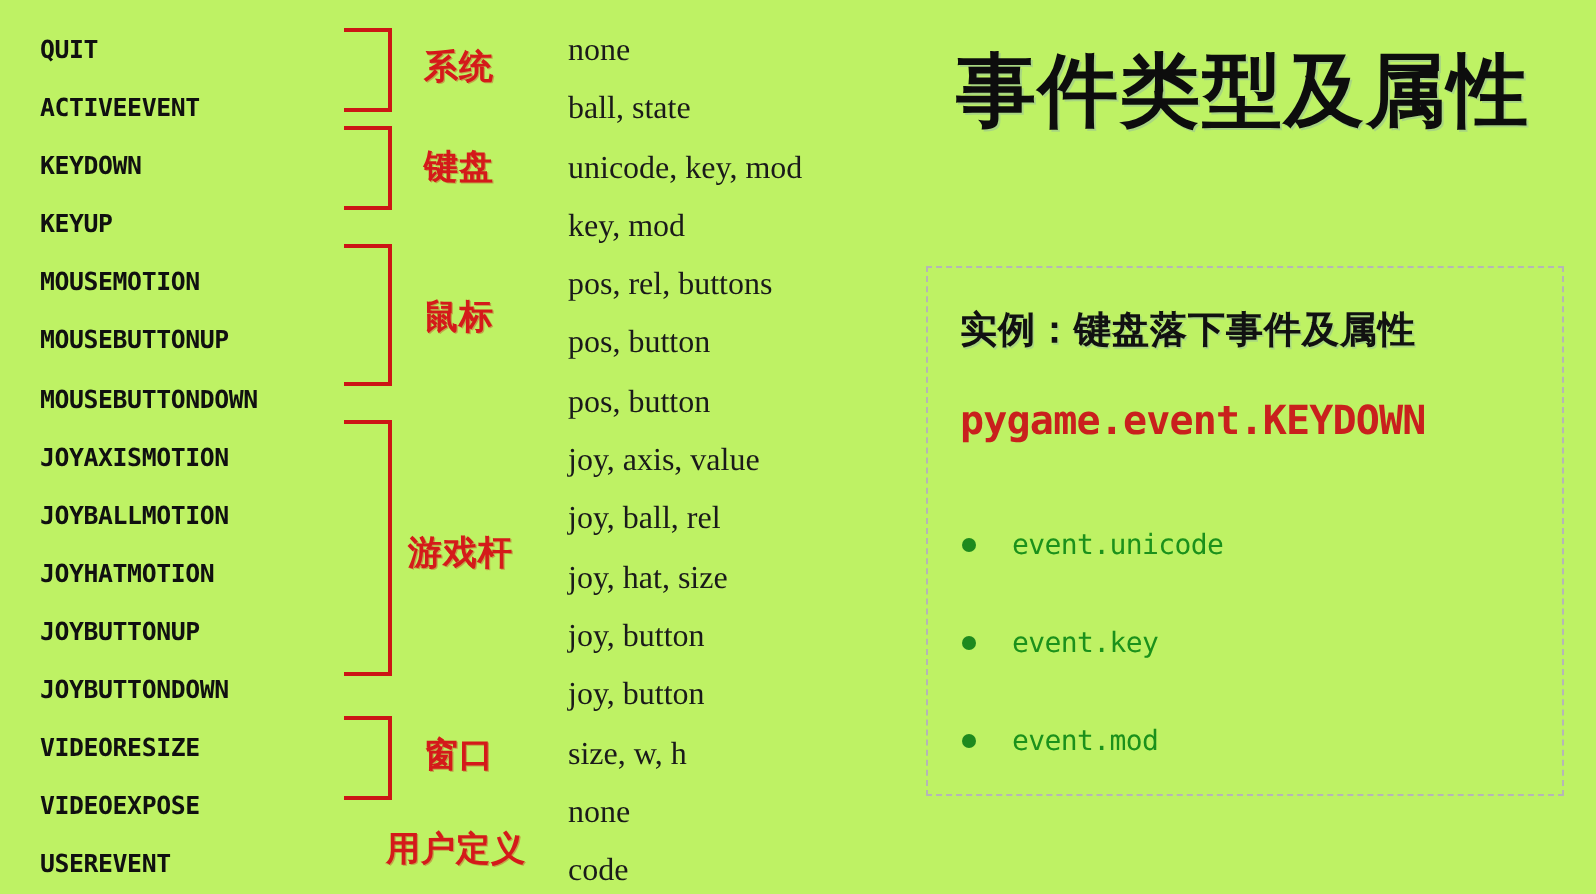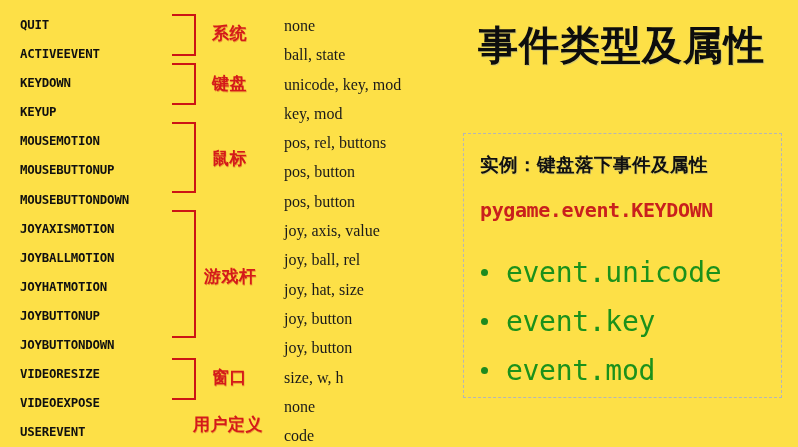--- a/index.html
+++ b/index.html
@@ -13,21 +13,21 @@
     height: 447px;
     position: relative;
     overflow: hidden;
     font-family: "DejaVu Sans Mono", monospace;
     -webkit-font-smoothing: antialiased;
   }
   #slide {
     position: absolute;
     left: 0; top: 0;
     width: 798px; height: 447px;
-    background: #fde047;
+    background: #bef264;
   }
 
   
   .evt-col {
     position: absolute;
     left: 20px;
     top: 10px;
     width: 170px;
   }
   .evt-row {
@@ -139,21 +139,21 @@
   }
   .bullet-dot {
     width: 7px; height: 7px;
     border-radius: 50%;
     background: #1e8a1e;
     margin-right: 18px;
     flex: 0 0 auto;
   }
   .bullet-text {
     font-family: "DejaVu Sans Mono", monospace;
-    font-size: 28px;
+    font-size: 14px;
     letter-spacing: -0.3px;
     color: #1b911b;
   }
 </style>
 </head>
 <body>
 
 <div id="slide">
 
   <div class="evt-col">

